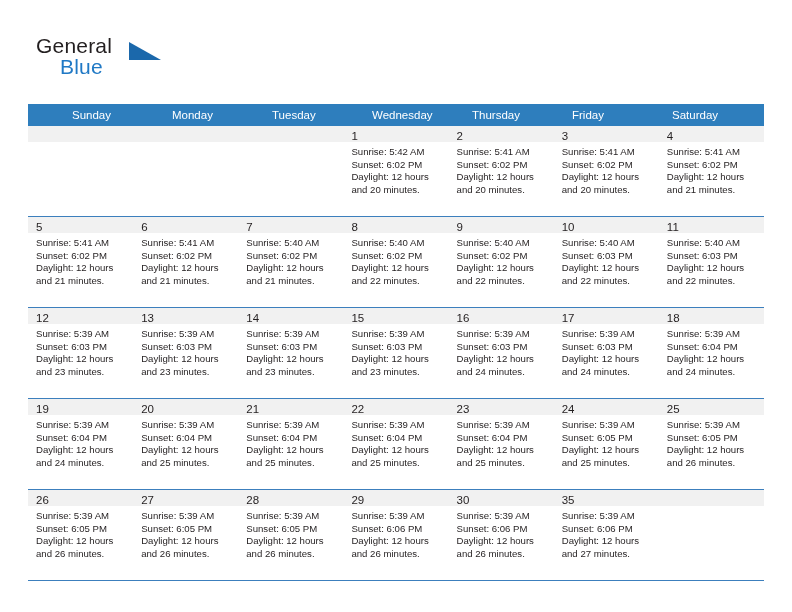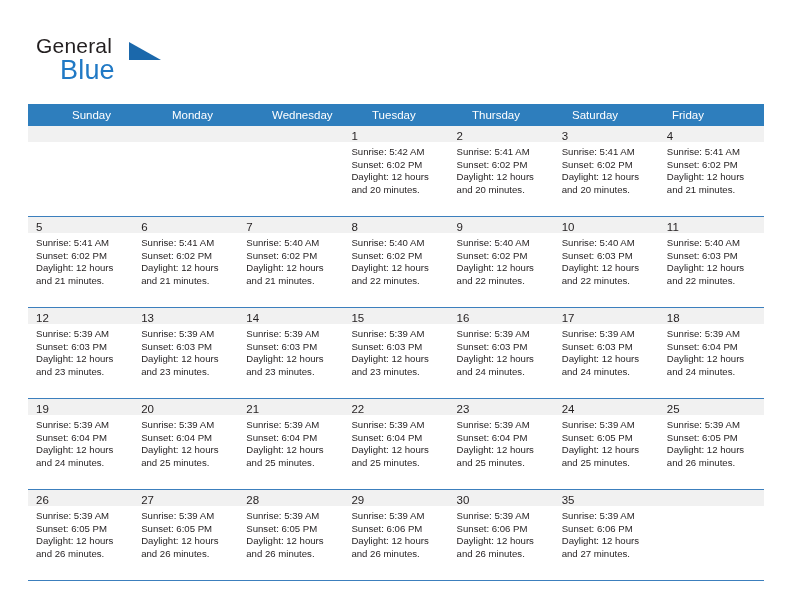--- a/index.html
+++ b/index.html
@@ -42,21 +42,21 @@
     top: 0;
     font-size: 21px;
     letter-spacing: 0.2px;
     color: #231f20;
     font-family: "Liberation Sans", sans-serif;
   }
   .brand-blue {
     position: absolute;
     left: 24px;
     top: 21px;
-    font-size: 27px;
+    font-size: 21px;
     letter-spacing: 0.2px;
     color: #2079c5;
     font-family: "Liberation Sans", sans-serif;
   }
   .brand-triangle {
     position: absolute;
     left: 93px;
     top: 8px;
     width: 0;
     height: 0;
@@ -154,25 +154,25 @@
       <span class="brand-triangle"></span>
       <span class="brand-blue">Blue</span>
     </div>
 
   </div>
 
   <div class="calendar">
     <div class="weekday-row">
       <div class="weekday">Sunday</div>
       <div class="weekday">Monday</div>
+      <div class="weekday">Tuesday</div>
       <div class="weekday">Wednesday</div>
-      <div class="weekday">Tuesday</div>
       <div class="weekday">Thursday</div>
+      <div class="weekday">Friday</div>
       <div class="weekday">Saturday</div>
-      <div class="weekday">Friday</div>
     </div>
     <div id="weeks-container">
         <div class="week-row first">
           <div class="day-cell empty">
             <div class="day-number-band"><span class="day-number"></span></div>
           </div>
           <div class="day-cell empty">
             <div class="day-number-band"><span class="day-number"></span></div>
           </div>
           <div class="day-cell empty">

